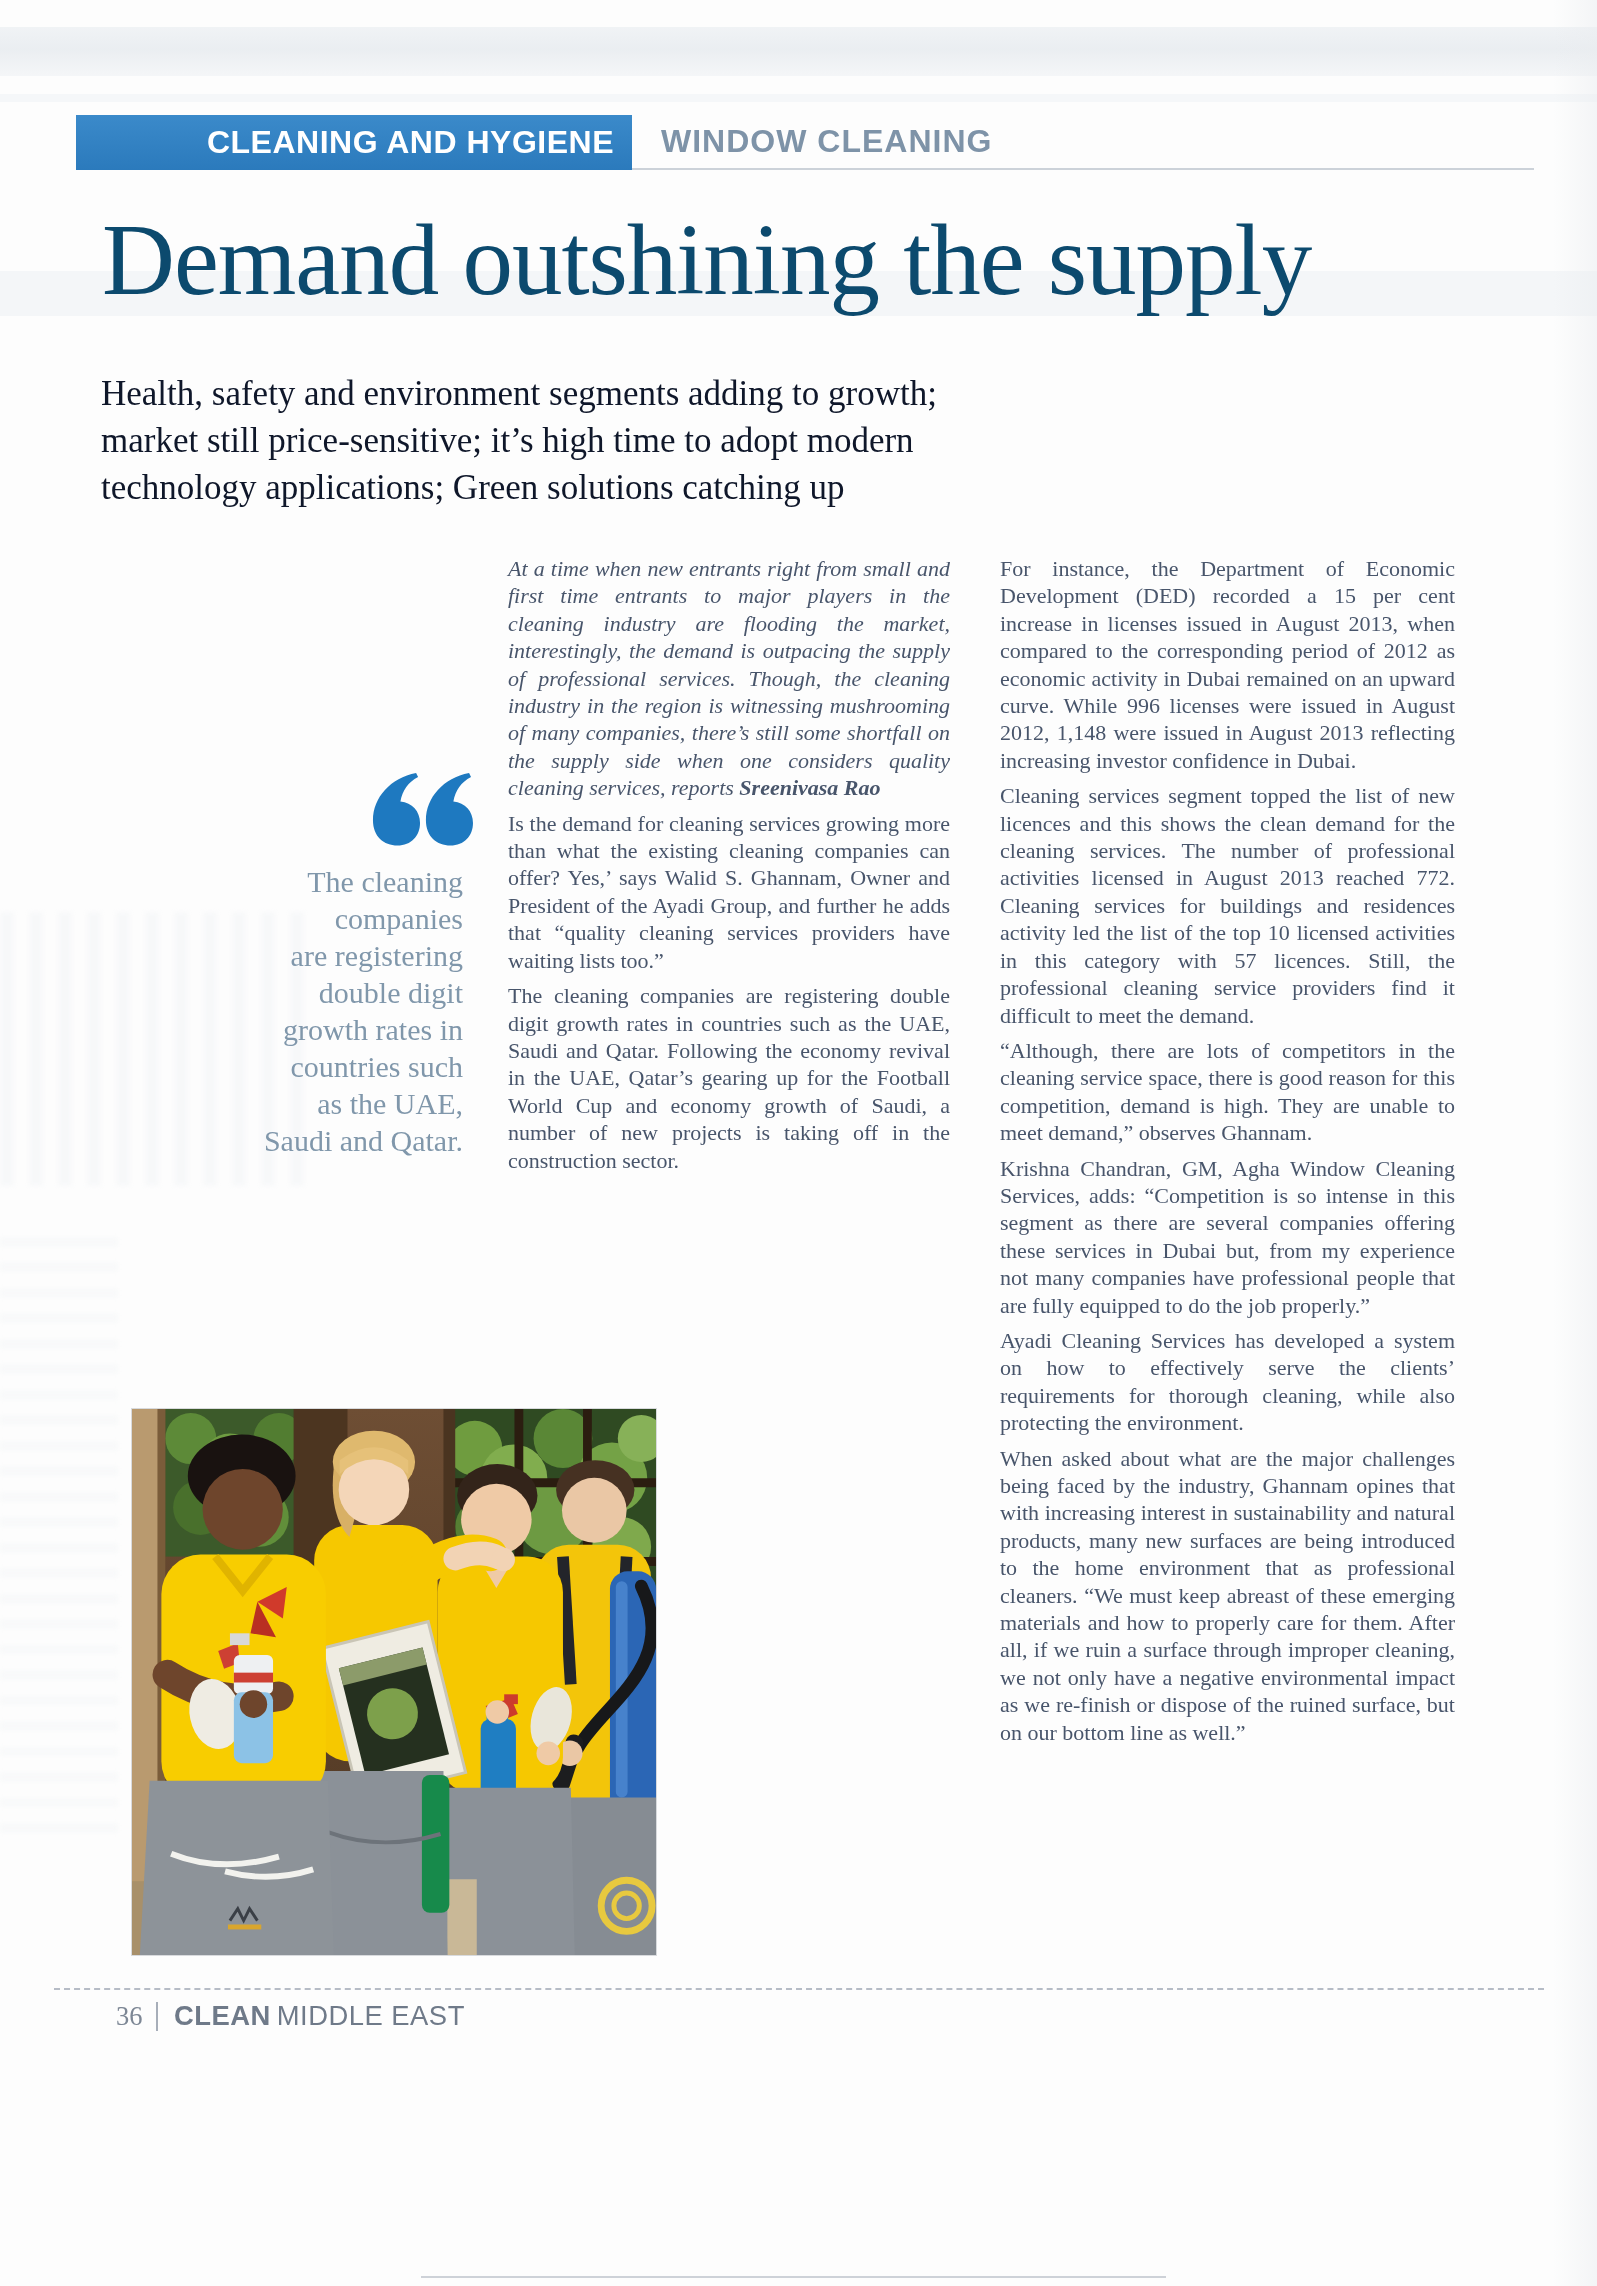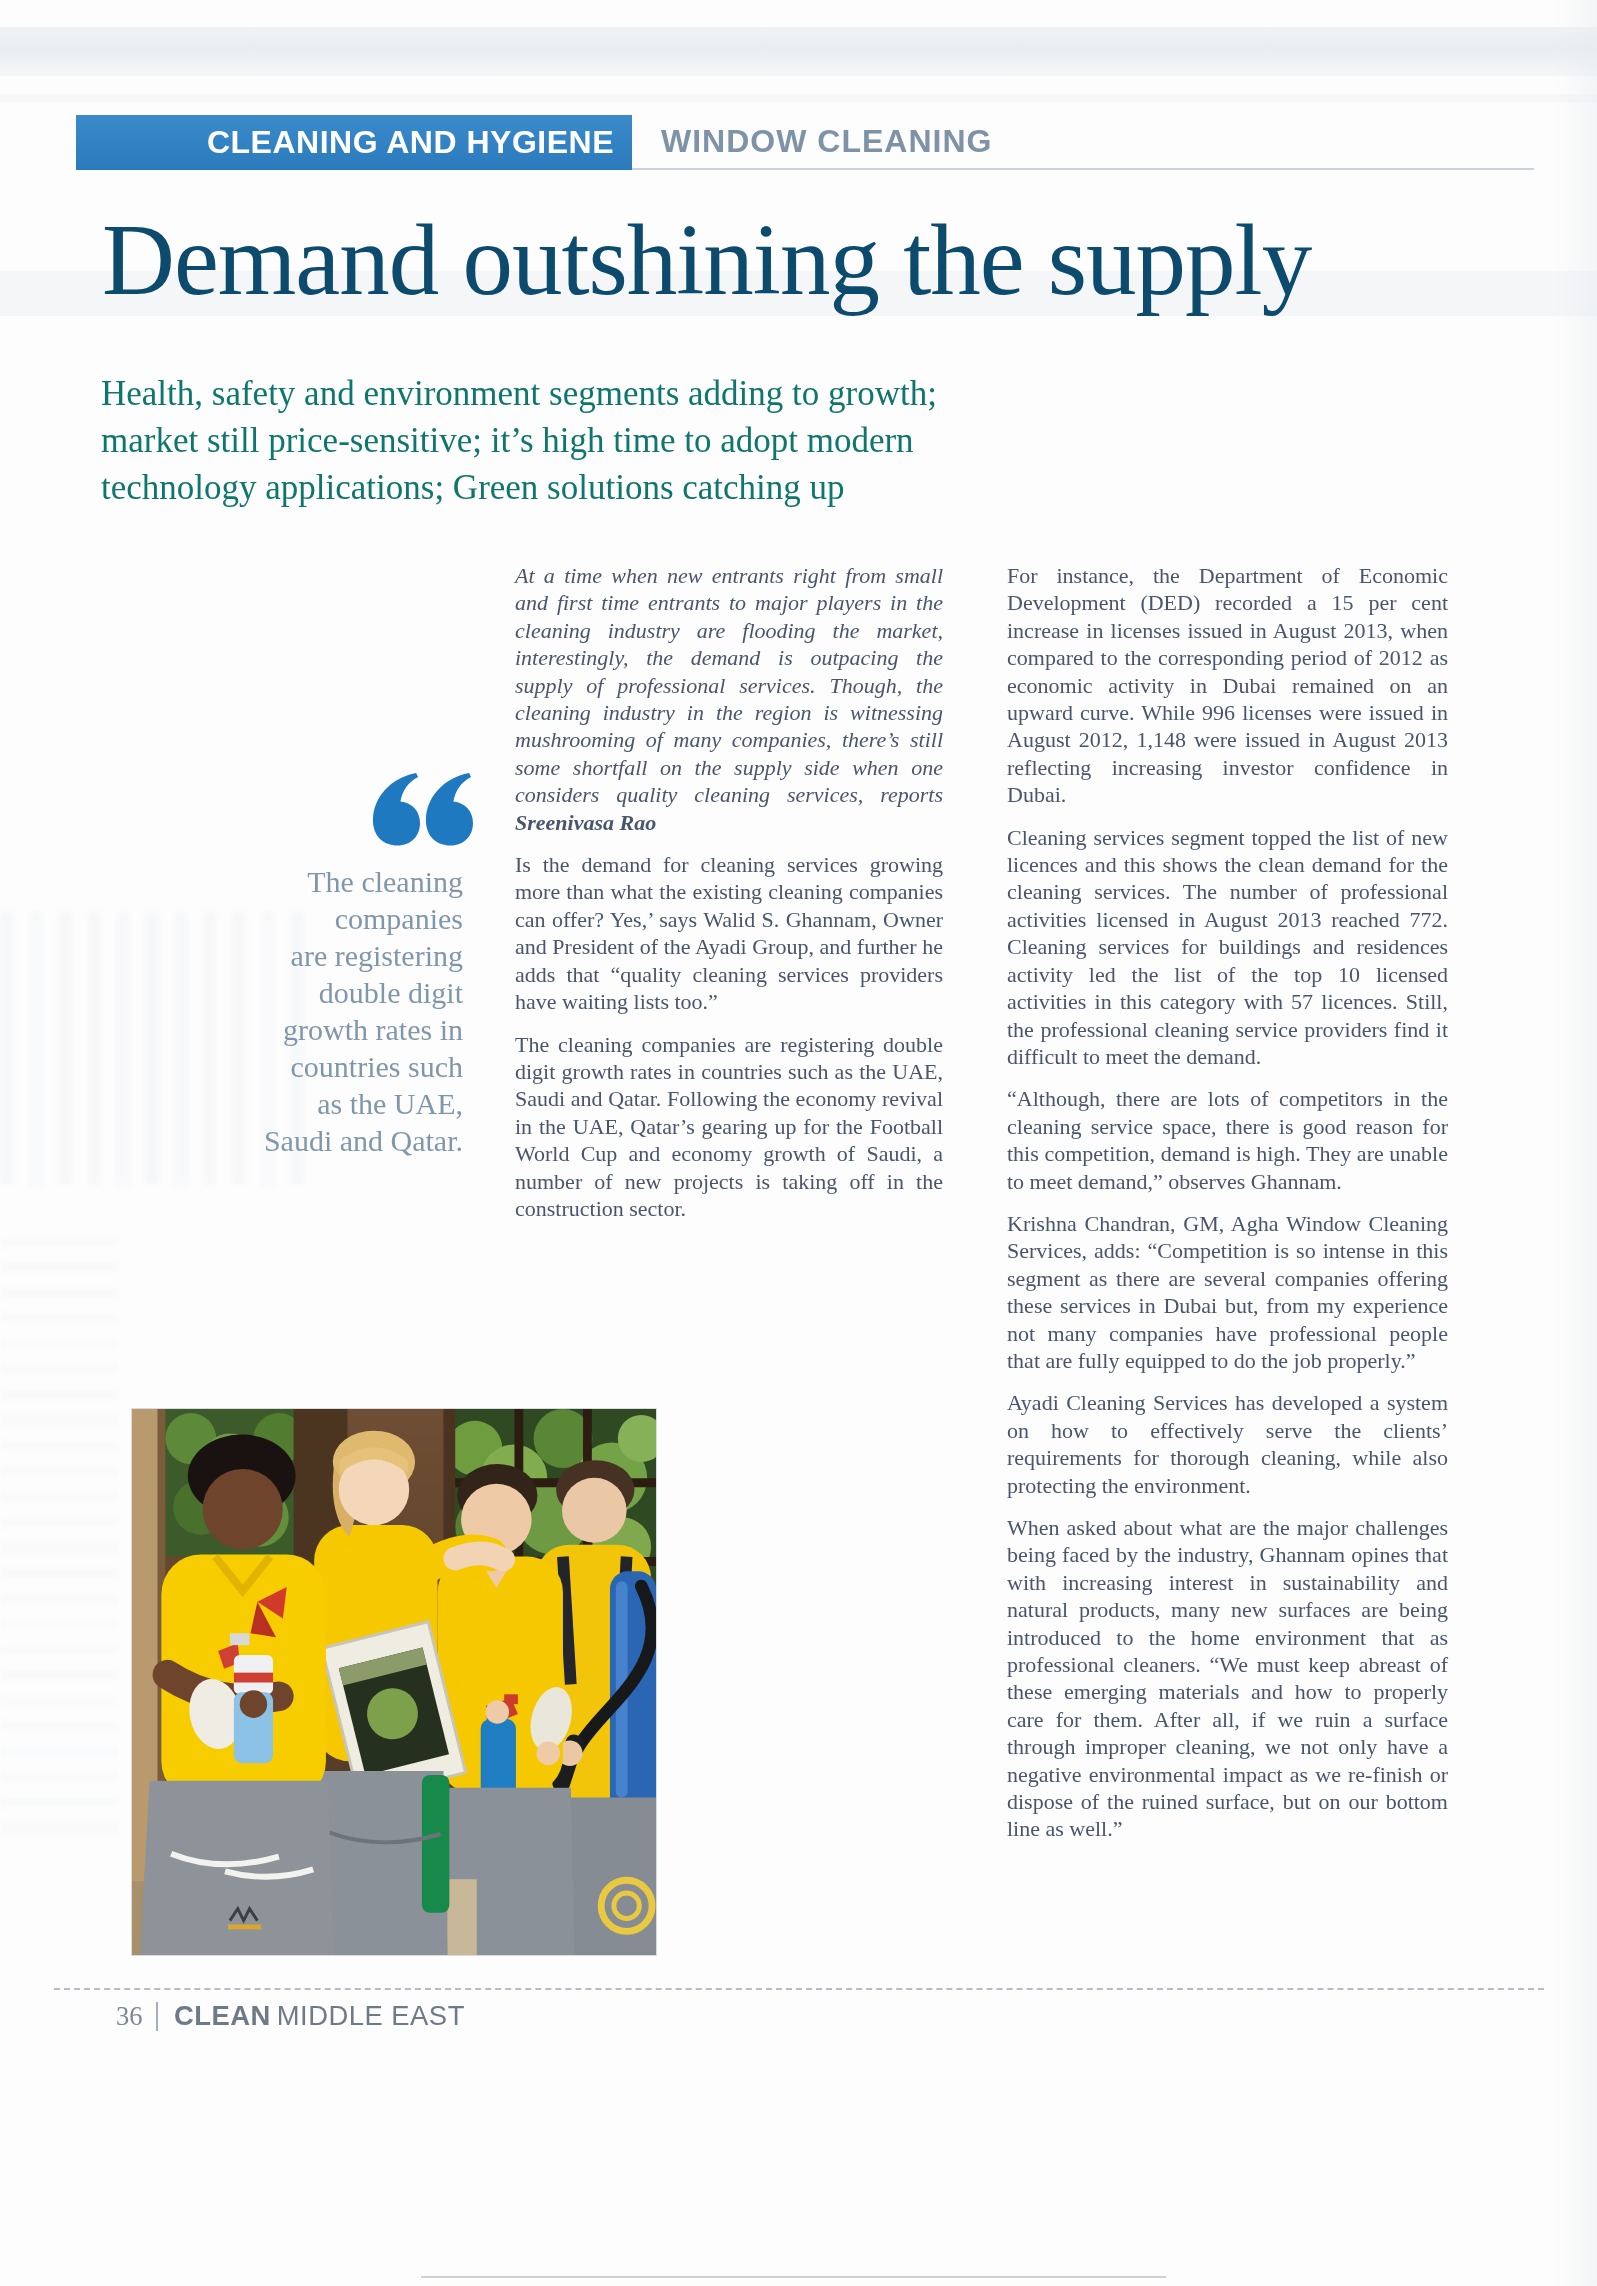--- a/index.html
+++ b/index.html
@@ -38,34 +38,34 @@
     font-size:32px;letter-spacing:1px;color:#7e93a8;
   }
   .header-underline{position:absolute;left:632px;top:168px;width:902px;height:2px;background:#ccd2d9;}
 
   
   .title{
     position:absolute;left:102px;top:204px;width:1431px;margin:0;
     font-size:101px;font-weight:normal;color:#0c4a6e;line-height:1.12;
     letter-spacing:-1px;white-space:nowrap;
   }
-  .standfirst{position:absolute;left:101px;top:370px;width:882px;color:#0f766e;}
+  .standfirst{position:absolute;left:101px;top:370px;width:882px;color:#0f172a;}
   .standfirst .sf-line{font-size:35px;line-height:47px;white-space:nowrap;}
 
   
   .quote-icon{position:absolute;left:371px;top:772px;width:102px;height:74px;}
   .pull-quote{
     position:absolute;left:110px;top:863px;width:353px;text-align:right;
     color:#8097ab;font-size:30px;line-height:37px;
   }
 
   
   .col{position:absolute;top:547px;text-align:justify;color:#48556b;
        font-size:22px;line-height:27.4px;}
-  .col p{margin:15px;}
+  .col p{margin:8px;}
   .col-1{left:500px;width:458px;}
   .col-2{left:992px;width:471px;}
   .lede{font-style:italic;}
   .lede .author{font-weight:bold;font-style:italic;}
 
   
   .photo-frame{position:absolute;left:132px;top:1409px;width:524px;height:546px;
     background:#5d4026;box-shadow:0 0 0 1px #d8dadd;}
   .photo-frame svg{display:block;width:100%;height:100%;}
 

